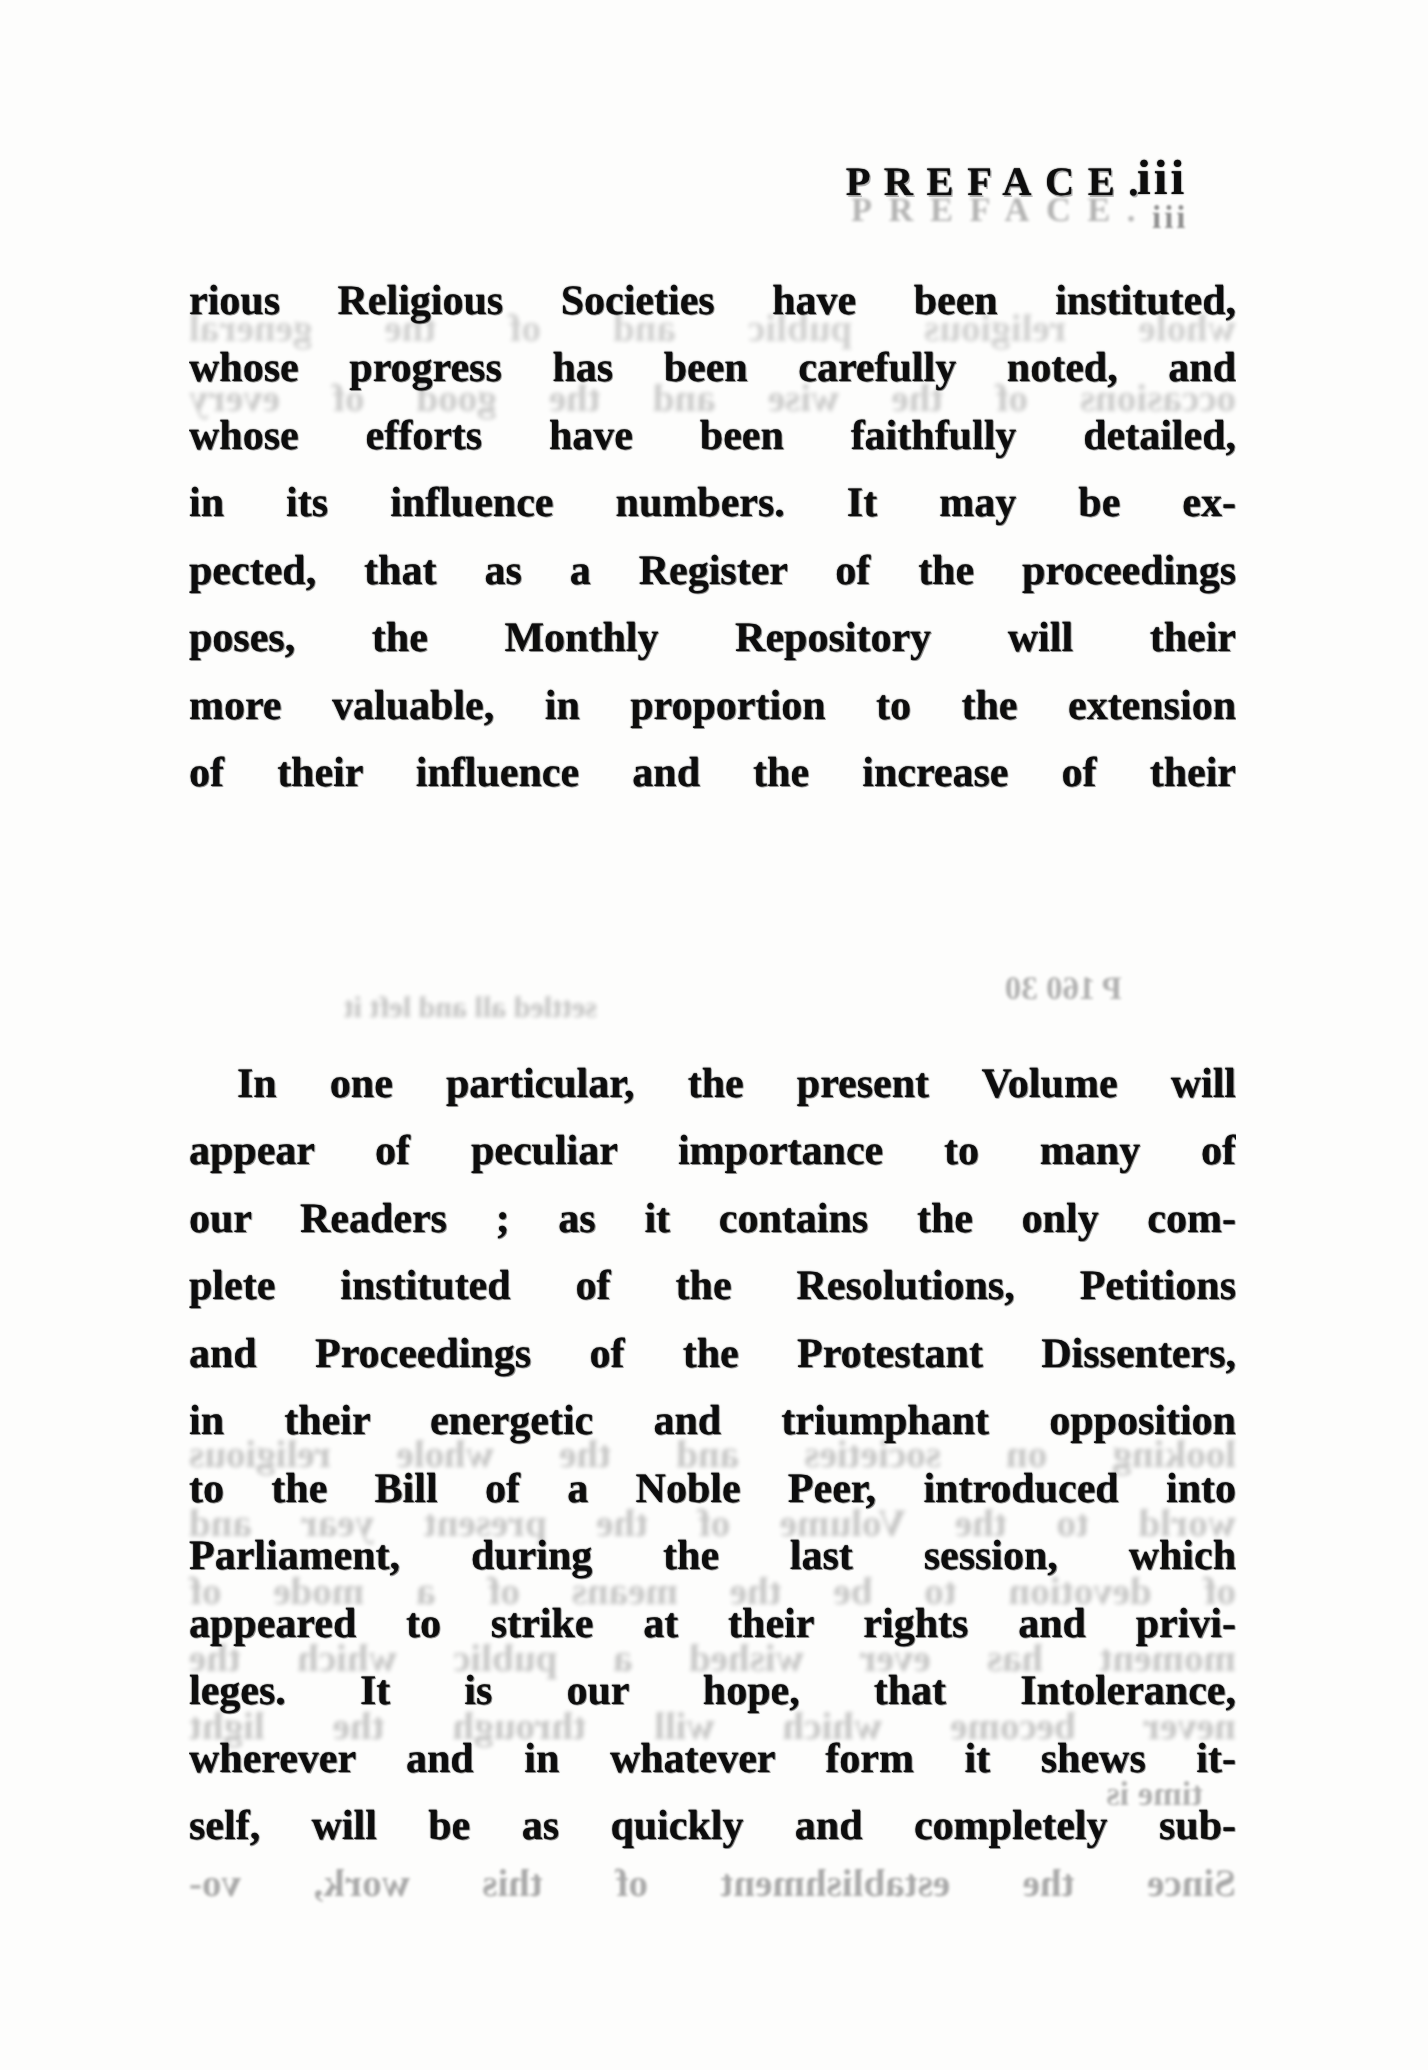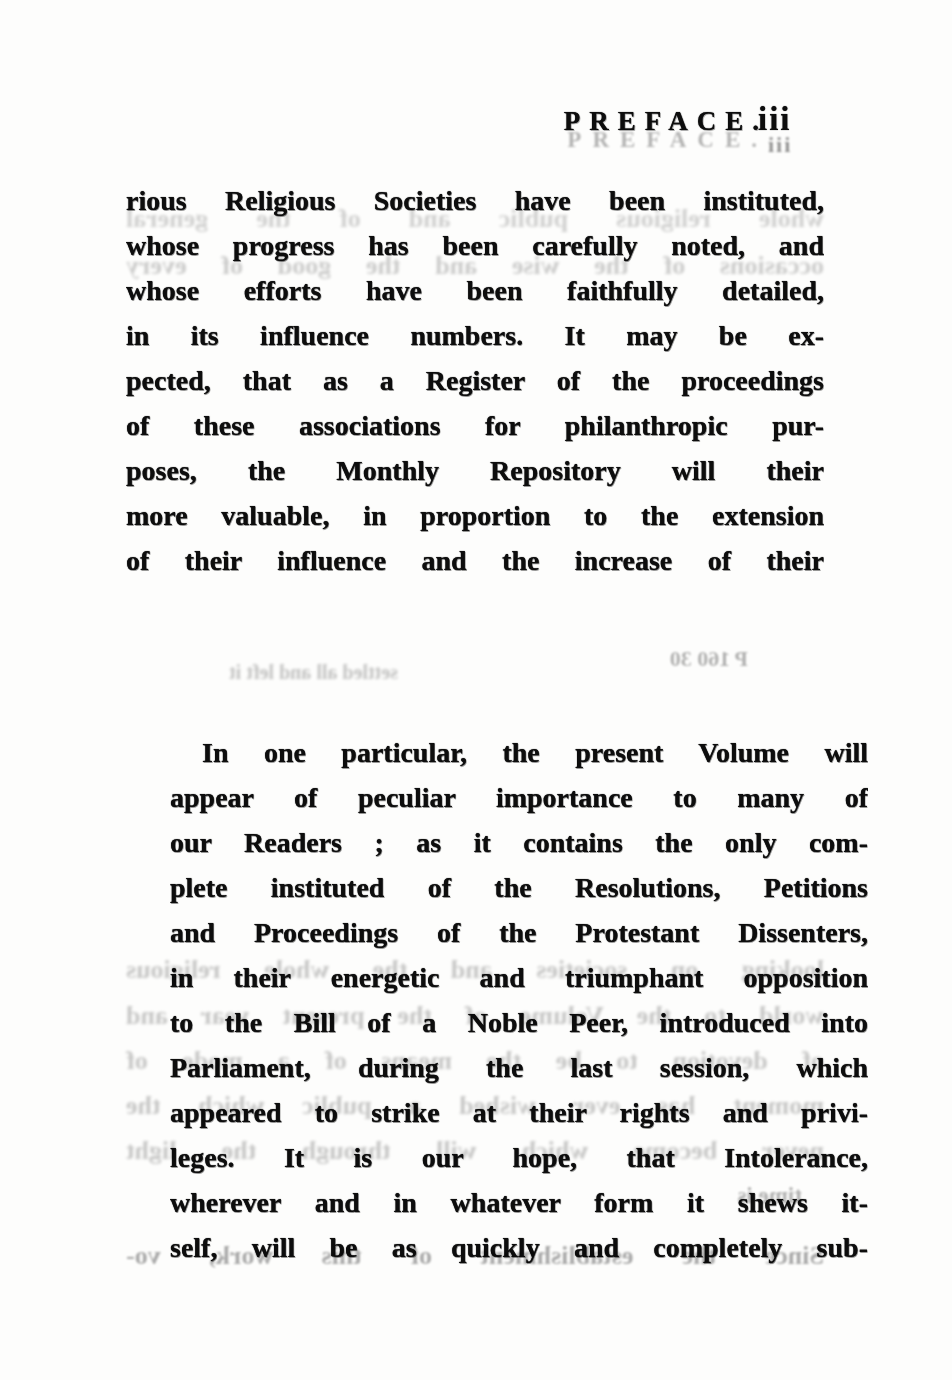--- a/index.html
+++ b/index.html
@@ -27,21 +27,21 @@
     font-size:33px;font-weight:bold;letter-spacing:2px;
     text-shadow:0 0 1px rgba(0,0,0,.9);
   }
   .ghost-pagenum{
     left:768px;top:132px;font-size:22px;
     opacity:.45;filter:blur(.8px);text-shadow:none;
   }
   
   .para{position:absolute;left:126px;width:698px;}
   .para1{top:178px;}
-  .para2{top:730px;margin-left:44px;}
+  .para2{top:700px;}
   .line{
     height:45px;line-height:45px;
     font-size:28px;font-weight:bold;
     text-align:justify;text-align-last:justify;
     overflow:hidden;white-space:nowrap;
     text-shadow:0 0 1px rgba(0,0,0,.85), .7px .7px 0 rgba(0,0,0,.35);
   }
   .line-short{text-align-last:left;}
   .line-indent{text-indent:32px;}
   
@@ -76,21 +76,20 @@
   <div class="title">PREFACE.</div>
   <div class="pagenum ghost-pagenum">iii</div>
   <div class="pagenum">iii</div>
 
   <div class="para para1">
     <div class="line">rious Religious Societies have been instituted,</div>
     <div class="line">whose progress has been carefully noted, and</div>
     <div class="line">whose efforts have been faithfully detailed,</div>
     <div class="line">in its influence numbers.  It may be ex-</div>
     <div class="line">pected, that as a Register of the proceedings</div>
-    <div class="line">of these associations for philanthropic pur-</div>
     <div class="line">poses, the Monthly Repository will their</div>
     <div class="line">more valuable, in proportion to the extension</div>
     <div class="line">of their influence and the increase of their</div>
   </div>
 
   <div class="para para2">
     <div class="line line-indent">In one particular, the present Volume will</div>
     <div class="line">appear of peculiar importance to many of</div>
     <div class="line">our Readers ;  as it contains the only com-</div>
     <div class="line">plete instituted of the Resolutions, Petitions</div>

